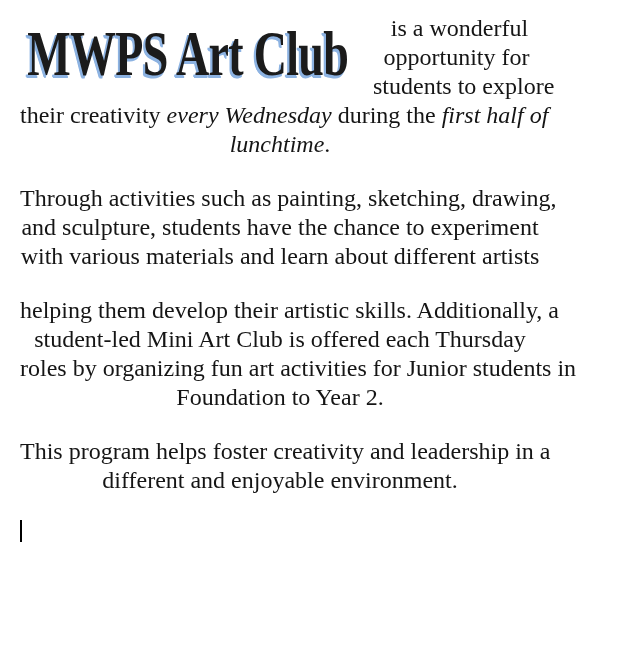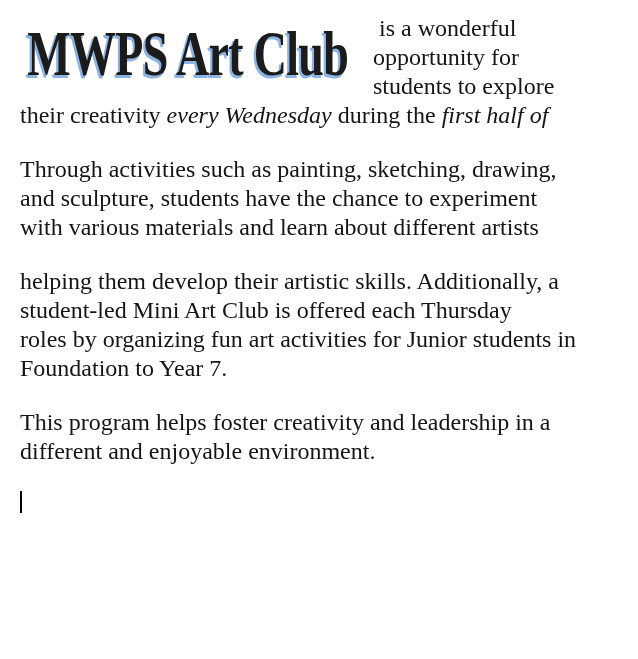--- a/index.html
+++ b/index.html
@@ -42,20 +42,21 @@
                  -2px 3px 0 var(--shadow-color, #8db3e2);
   }
   .doc-body { }
   .para {
     margin: 0 0 25px 0;
     font-size: 24px;
     line-height: 29px;
   }
   .line {
     white-space: pre;
+    text-align: center;
   }
   .seg { }
   .iu {
     font-style: italic;
     text-decoration-thickness: 1.5px;
     text-underline-offset: 3px;
   }
   .cursor {
     width: 1.5px;
     height: 22px;
@@ -69,31 +70,32 @@
 <div class="page">
   <div class="wordart">
     <span class="wordart-text" style="--shadow-color: #8db3e2; color: rgb(27, 27, 27);">MWPS Art Club</span>
   </div>
   <div class="doc-body" id="doc-body">
       <div class="para">
         <div class="line"><span class="seg"> is a wonderful</span></div>
         <div class="line"><span class="seg">opportunity for</span></div>
         <div class="line"><span class="seg">students to explore</span></div>
         <div class="line"><span class="seg">their creativity </span><span class="seg iu">every Wednesday</span><span class="seg"> during the </span><span class="seg iu">first half of</span></div>
+        <div class="line"><span class="seg iu">lunchtime</span><span class="seg">.</span></div>
       </div>
       <div class="para">
         <div class="line"><span class="seg">Through activities such as painting, sketching, drawing,</span></div>
         <div class="line"><span class="seg">and sculpture, students have the chance to experiment</span></div>
         <div class="line"><span class="seg">with various materials and learn about different artists</span></div>
       </div>
       <div class="para">
         <div class="line"><span class="seg">helping them develop their artistic skills. Additionally, a</span></div>
         <div class="line"><span class="seg">student-led Mini Art Club is offered each Thursday</span></div>
         <div class="line"><span class="seg">roles by organizing fun art activities for Junior students in</span></div>
-        <div class="line"><span class="seg">Foundation to Year 7.</span></div>
+        <div class="line"><span class="seg">Foundation to Year 2.</span></div>
       </div>
       <div class="para">
         <div class="line"><span class="seg">This program helps foster creativity and leadership in a</span></div>
         <div class="line"><span class="seg">different and enjoyable environment.</span></div>
       </div>
     </div>
   <div class="cursor" style="display: block;"></div>
 </div>
 
 </body></html>

